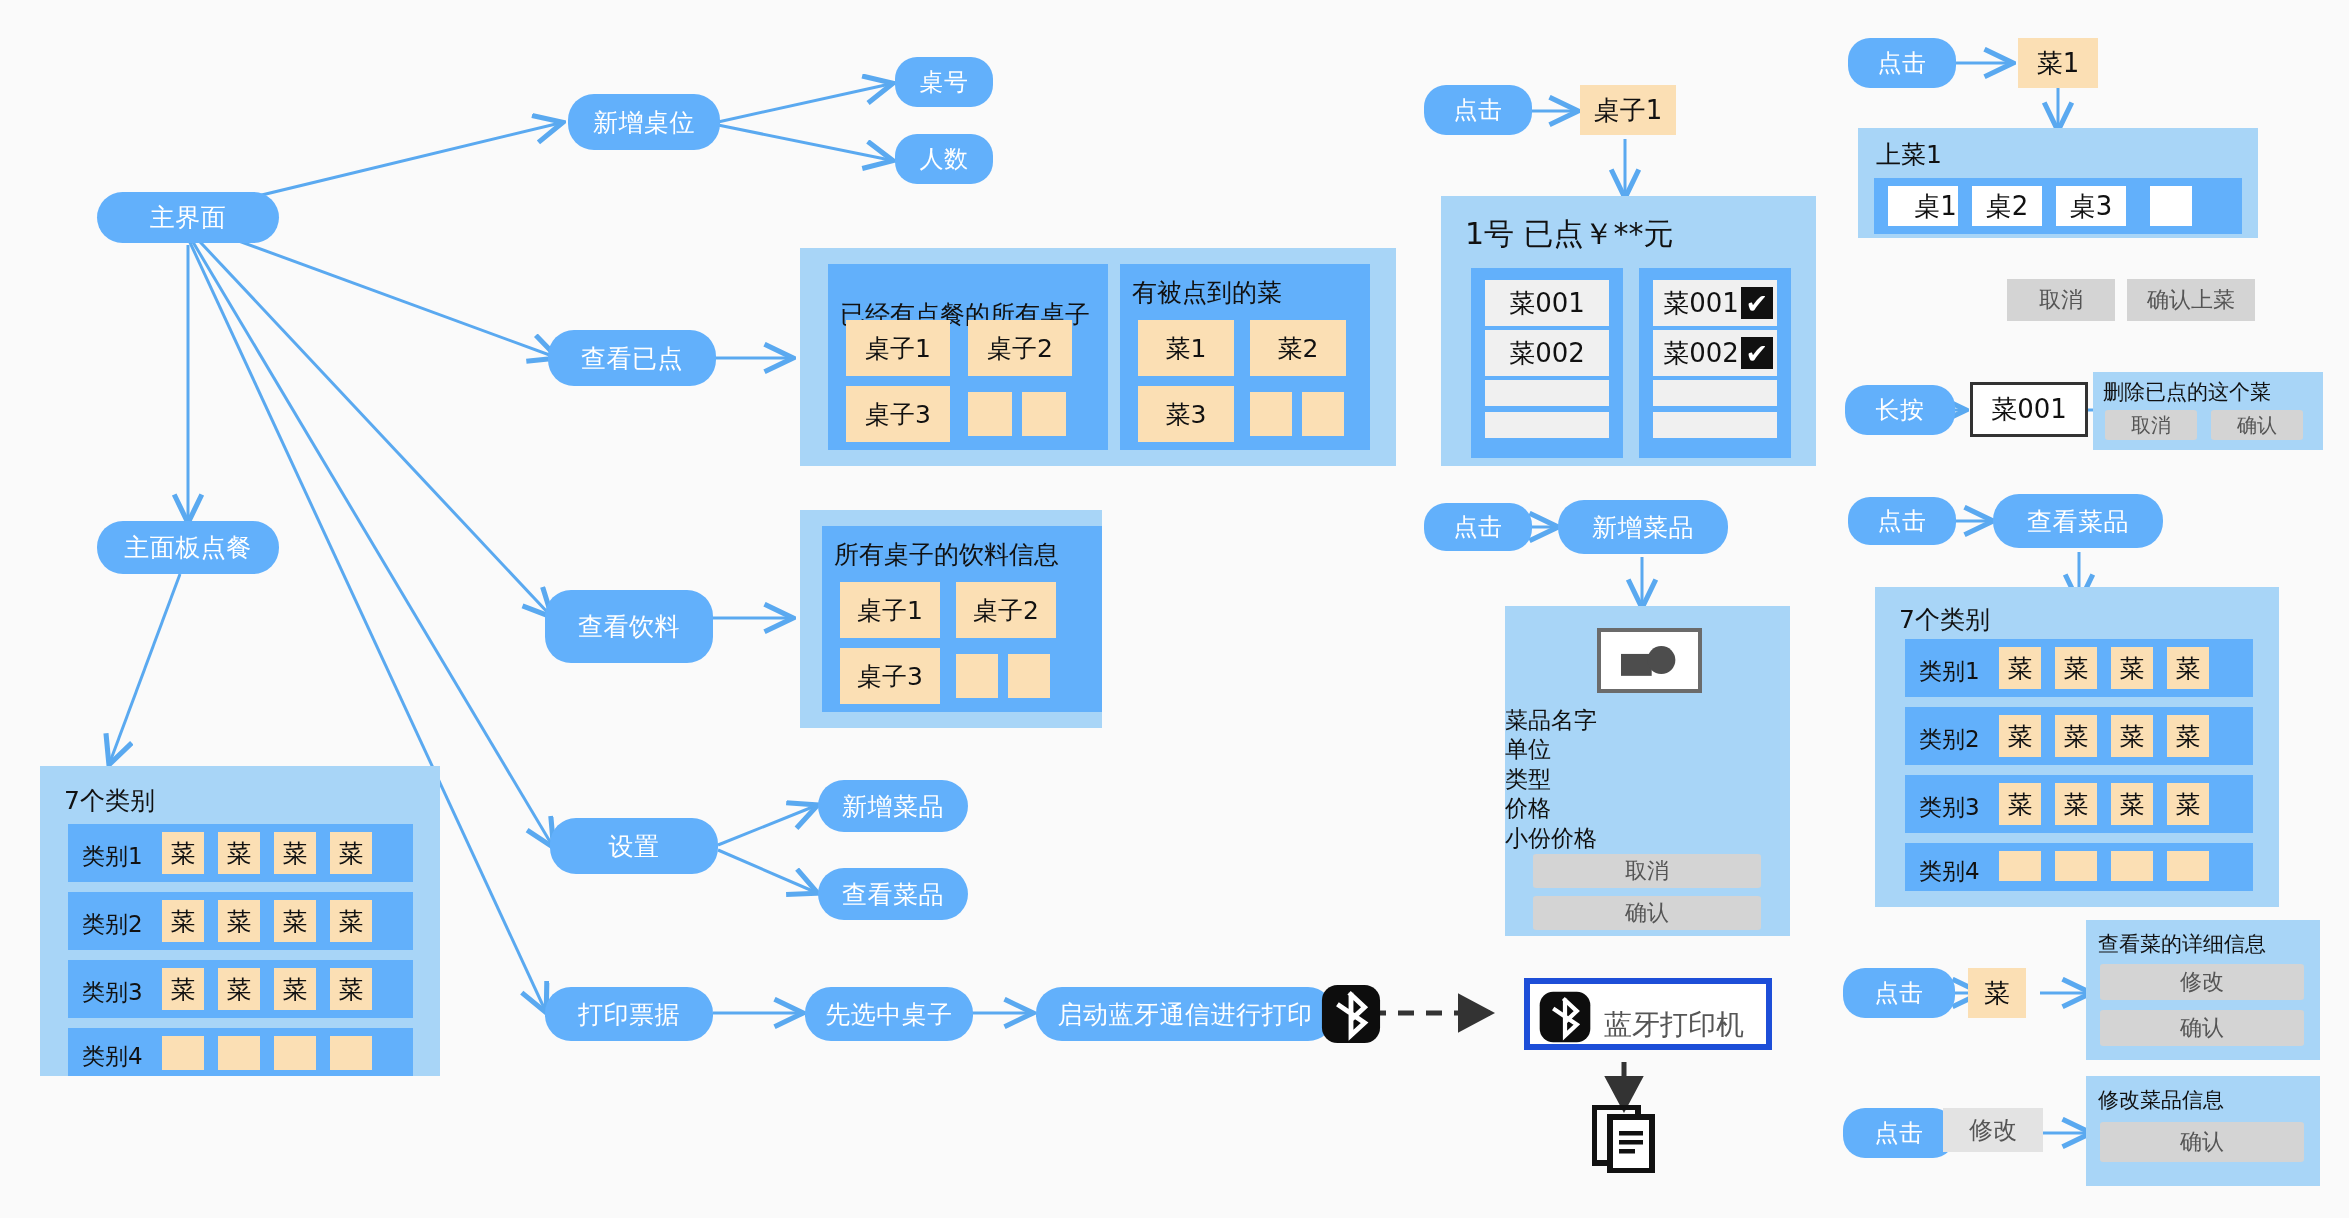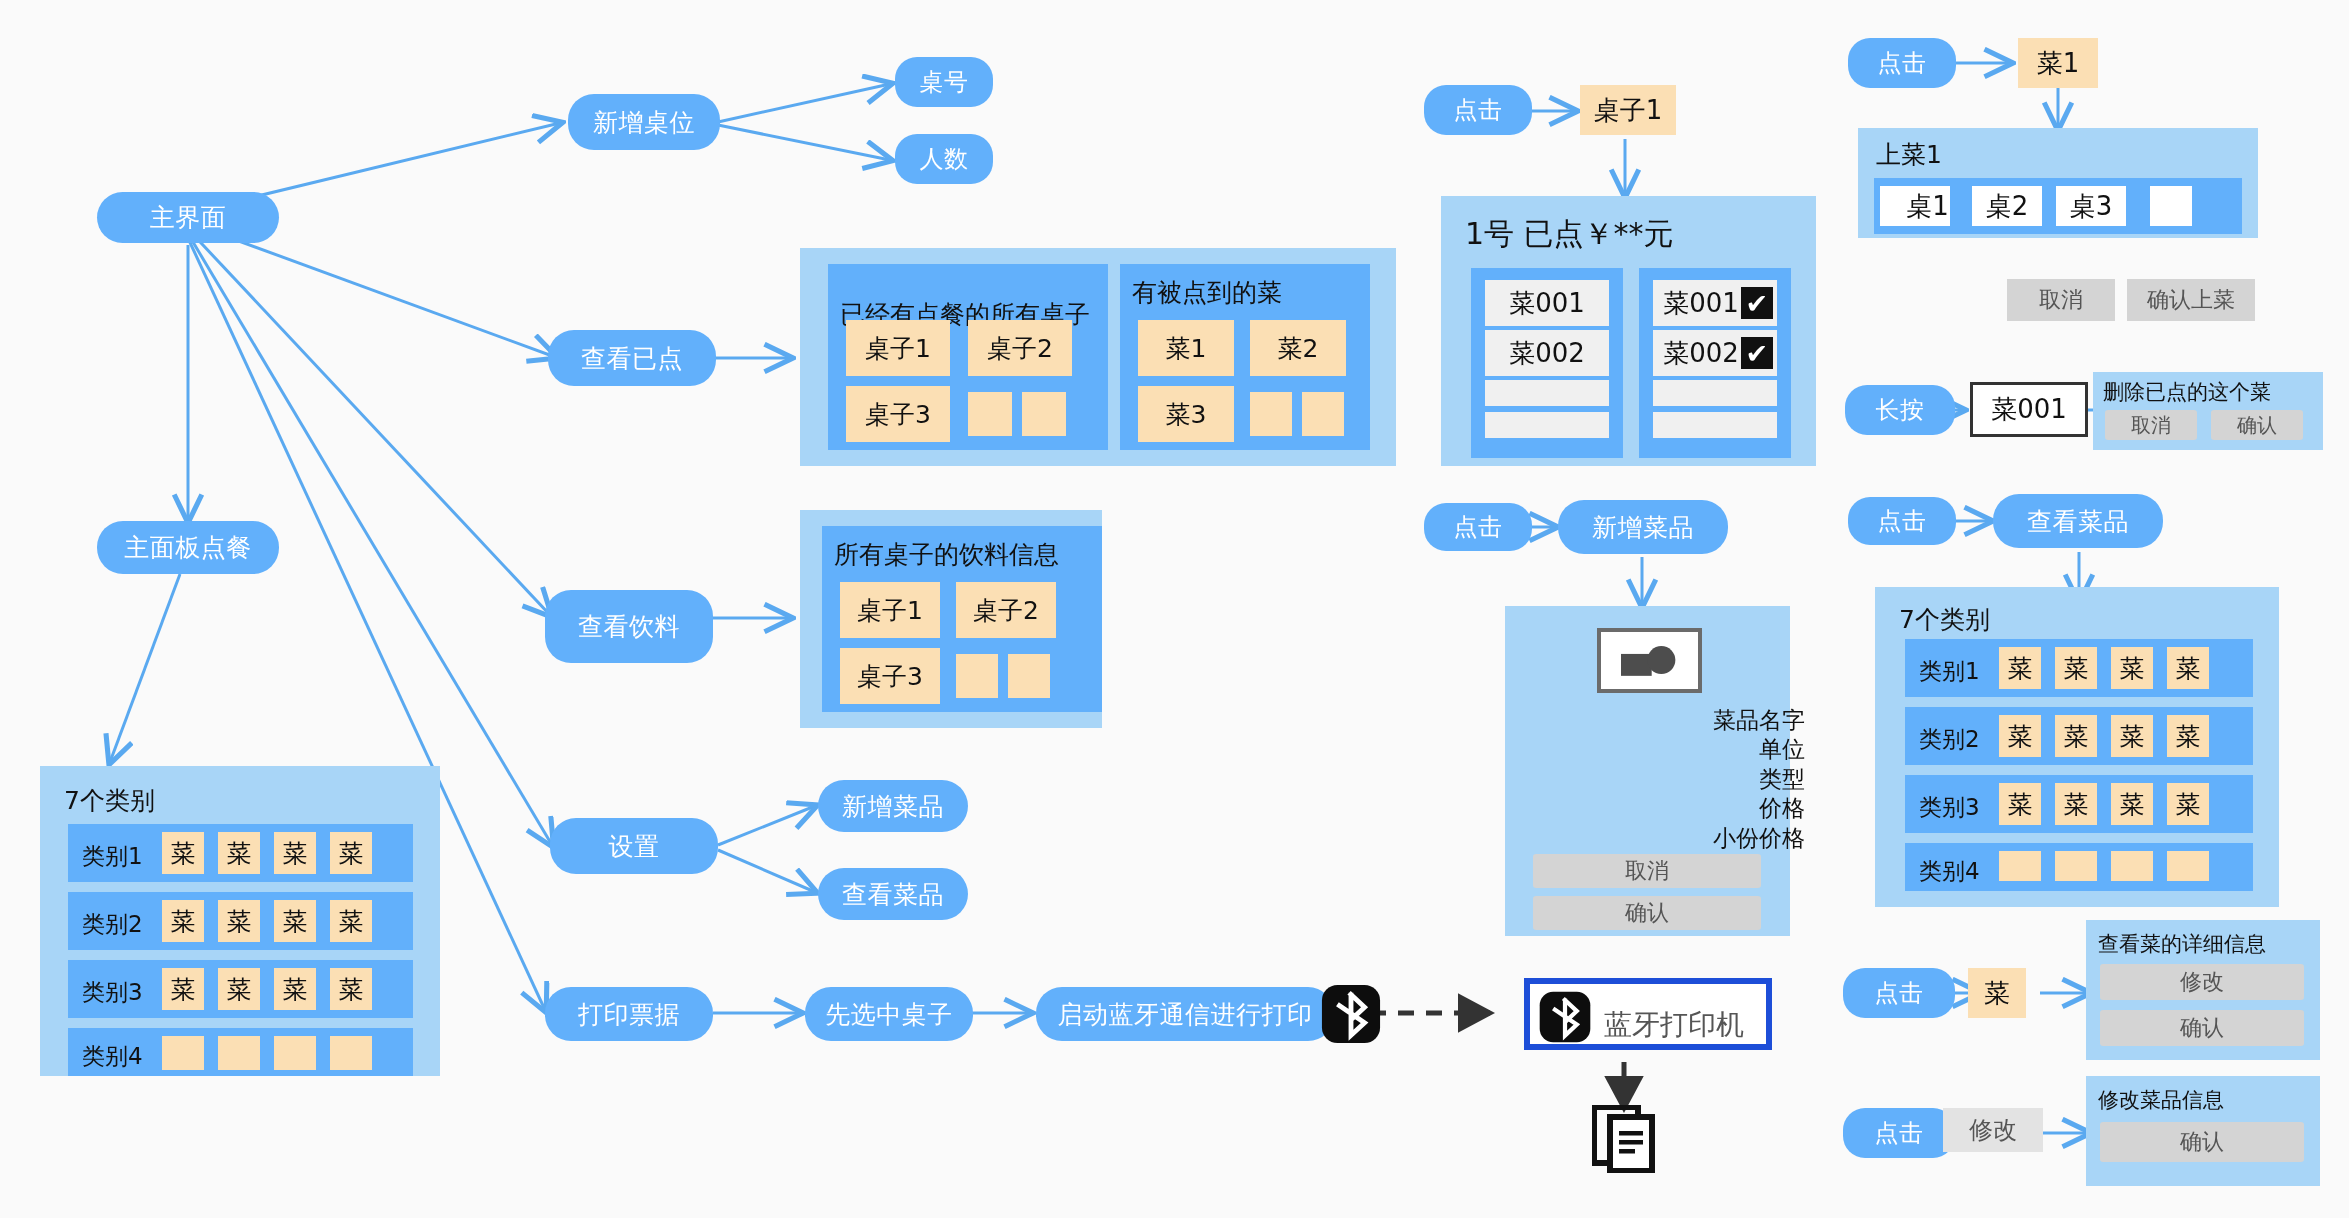--- a/index.html
+++ b/index.html
@@ -310,42 +310,42 @@
     <span>新增菜品</span>
   </div>
 
   <div class="panel" style="left:1505px;top:606px;width:285px;height:330px;">
     <div class="iconbox" style="left:92px;top:22px;width:105px;height:65px;">
       <svg viewBox="0 0 105 65" width="97" height="57" style="display:block;margin:0 auto;">
         <path d="M20 50 L20 25 L55 25 L55 50 Z" fill="#4d4d4d"></path>
         <circle cx="66" cy="32" r="16" fill="#4d4d4d"></circle>
       </svg>
     </div>
-    <div style="position:absolute;left:0;top:100px;width:100%;text-align:right;color:#111;font-size:23px;line-height:1.28;padding-left:15px;">
+    <div style="position:absolute;left:0;top:100px;width:100%;text-align:left;color:#111;font-size:23px;line-height:1.28;">
       <div>菜品名字</div>
       <div>单位</div>
       <div>类型</div>
       <div>价格</div>
       <div>小份价格</div>
     </div>
     <div class="greybtn" style="left:28px;top:248px;width:228px;height:34px;">取消</div>
     <div class="greybtn" style="left:28px;top:290px;width:228px;height:34px;">确认</div>
   </div>
 
   <div class="node small" style="left:1848px;top:38px;width:108px;height:50px;">
     <span>点击</span>
   </div>
   <div class="tagbox" style="left:2018px;top:38px;width:80px;height:50px;">
     <span>菜1</span>
   </div>
 
   <div class="panel" style="left:1858px;top:128px;width:400px;height:110px;">
     <div class="ptitle" style="left:18px;top:10px;">上菜1</div>
     <div class="subpanel" style="left:16px;top:50px;width:368px;height:56px;">
-      <div class="whitechip plain" style="left:6px;top:8px;width:70px;height:40px;padding-left:25px;">桌1</div>
+      <div class="whitechip plain" style="left:14px;top:8px;width:70px;height:40px;padding-left:25px;">桌1</div>
       <div class="whitechip plain" style="left:98px;top:8px;width:70px;height:40px;">桌2</div>
       <div class="whitechip plain" style="left:182px;top:8px;width:70px;height:40px;">桌3</div>
       <div class="whitechip plain" style="left:276px;top:8px;width:42px;height:40px;"></div>
     </div>
   </div>
   <div class="greybtn sq" style="left:2007px;top:279px;width:108px;height:42px;">取消</div>
   <div class="greybtn sq" style="left:2127px;top:279px;width:128px;height:42px;">确认上菜</div>
 
   <div class="node small" style="left:1845px;top:385px;width:110px;height:50px;">
     <span>长按</span>

